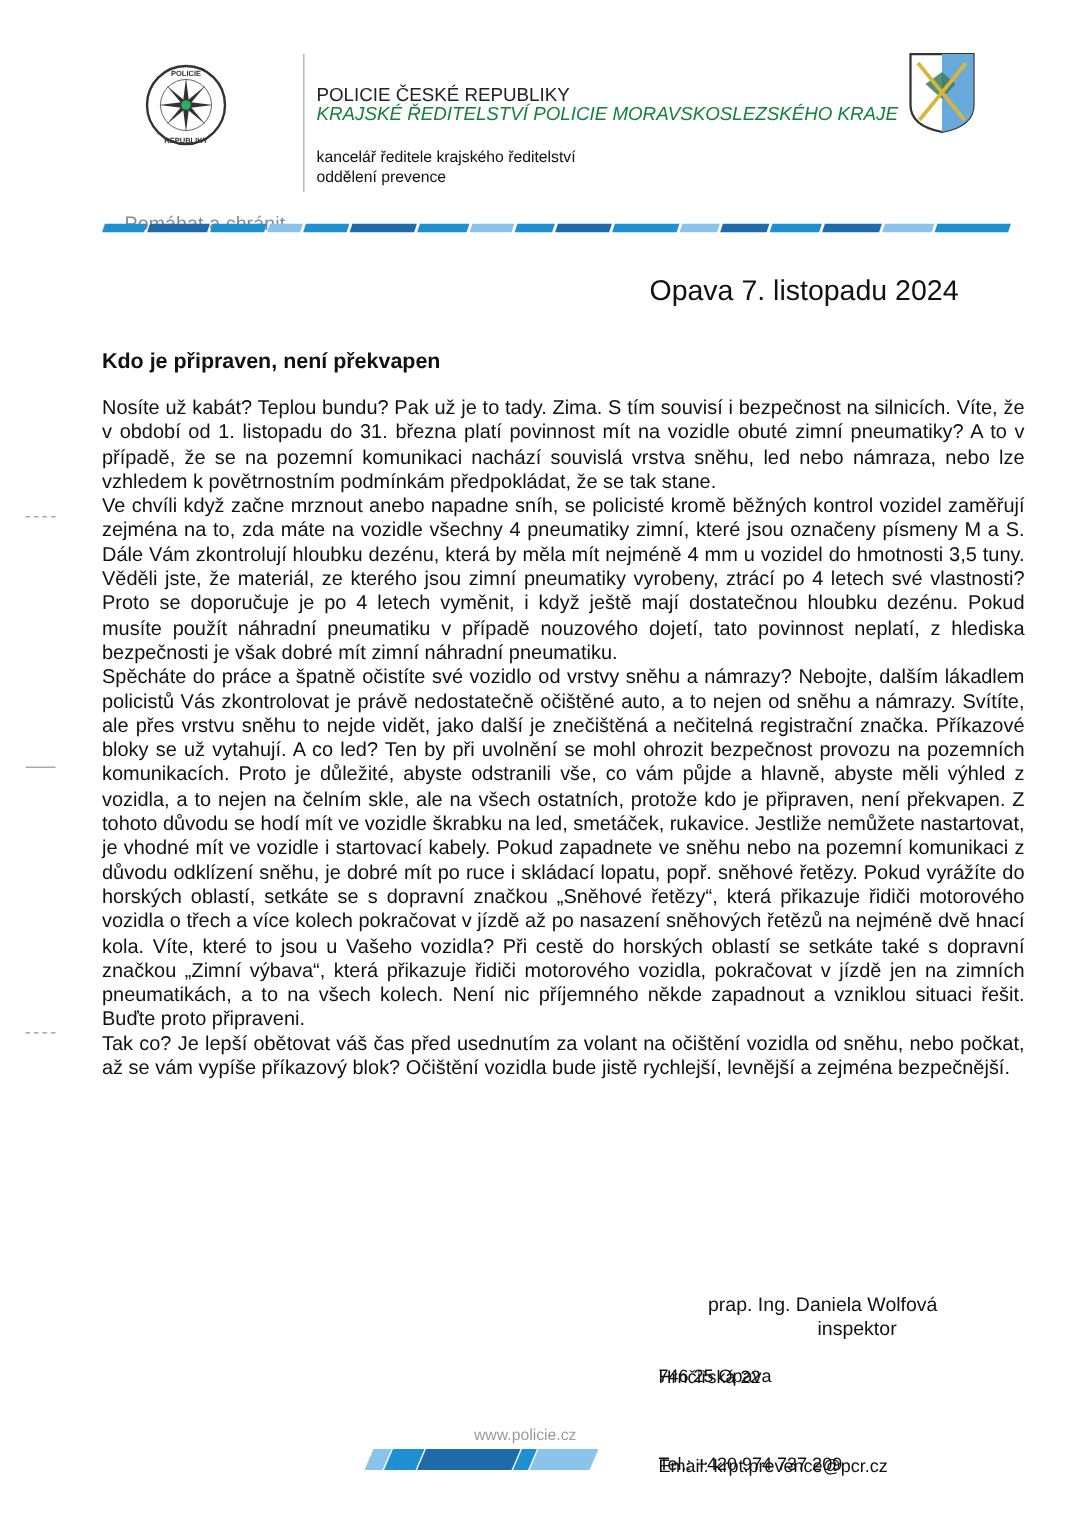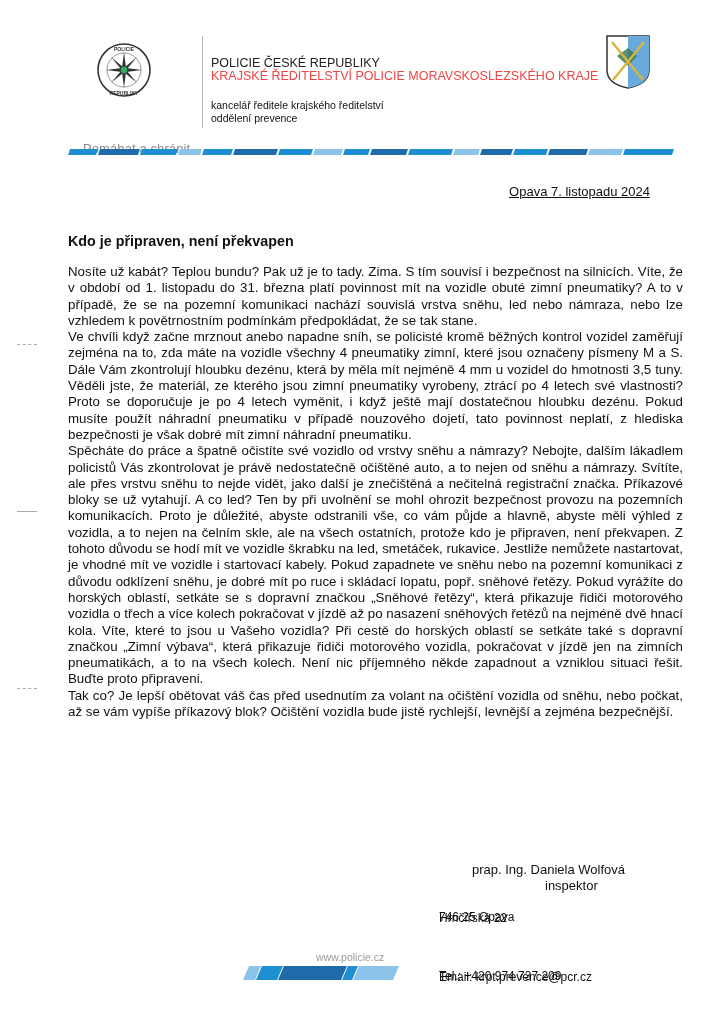--- a/index.html
+++ b/index.html
@@ -4,27 +4,27 @@
 <style>
   html, body { margin:0; padding:0; background:#fff; }
   body { width:724px; height:1024px; position:relative; overflow:hidden;
          font-family:"Liberation Sans", sans-serif; color:#111; }
   .abs { position:absolute; }
   
   .police-badge { left:96px; top:42px; width:56px; height:56px; }
   .motto { left:83px; top:131px; font-size:13px; color:#8a8a8a; letter-spacing:0.1px;margin-top:10px; }
   .vline { left:202px; top:36px; width:1px; height:92px; background:#b8b8b8; }
   .org1 { left:211px; top:46px; font-size:12.5px; color:#222; line-height:15px;margin-top:10px; }
-  .org2 { left:211px; top:69px; font-size:12.5px; color:#ef4444; line-height:15px; }
+  .org2 { left:211px; top:69px; font-size:12.5px; color:#15803d; line-height:15px;font-style:italic; }
   .dept1 { left:211px; top:99px; font-size:10.5px; color:#111; line-height:13px; }
   .dept2 { left:211px; top:112px; font-size:10.5px; color:#111; line-height:13px; }
   .crest { left:605px; top:34px; width:46px; height:56px; }
   .stripe { left:68px; top:149px; width:606px; height:6px; }
   
-  .date { right:74px; top:184px; font-size:13px;text-decoration:underline; }
+  .date { right:85px; top:184px; font-size:19px; }
   .title { left:68px; top:233px; font-size:14.3px; font-weight:bold; }
   .content { left:68px; top:264px; width:615px; font-size:13.3px; line-height:16.3px; text-align:justify; }
   .content p { margin:0; }
   .content b { font-weight:normal; }
   .fold { position:absolute; left:17px; width:20px; height:0; }
   .fold.dot { border-top:1px dashed #aaa; }
   .fold.solid { border-top:1px solid #aaa; }
   
   .sig-name { left:472px; top:862px; font-size:13px; }
   .sig-role { left:545px; top:878px; font-size:13px; }

